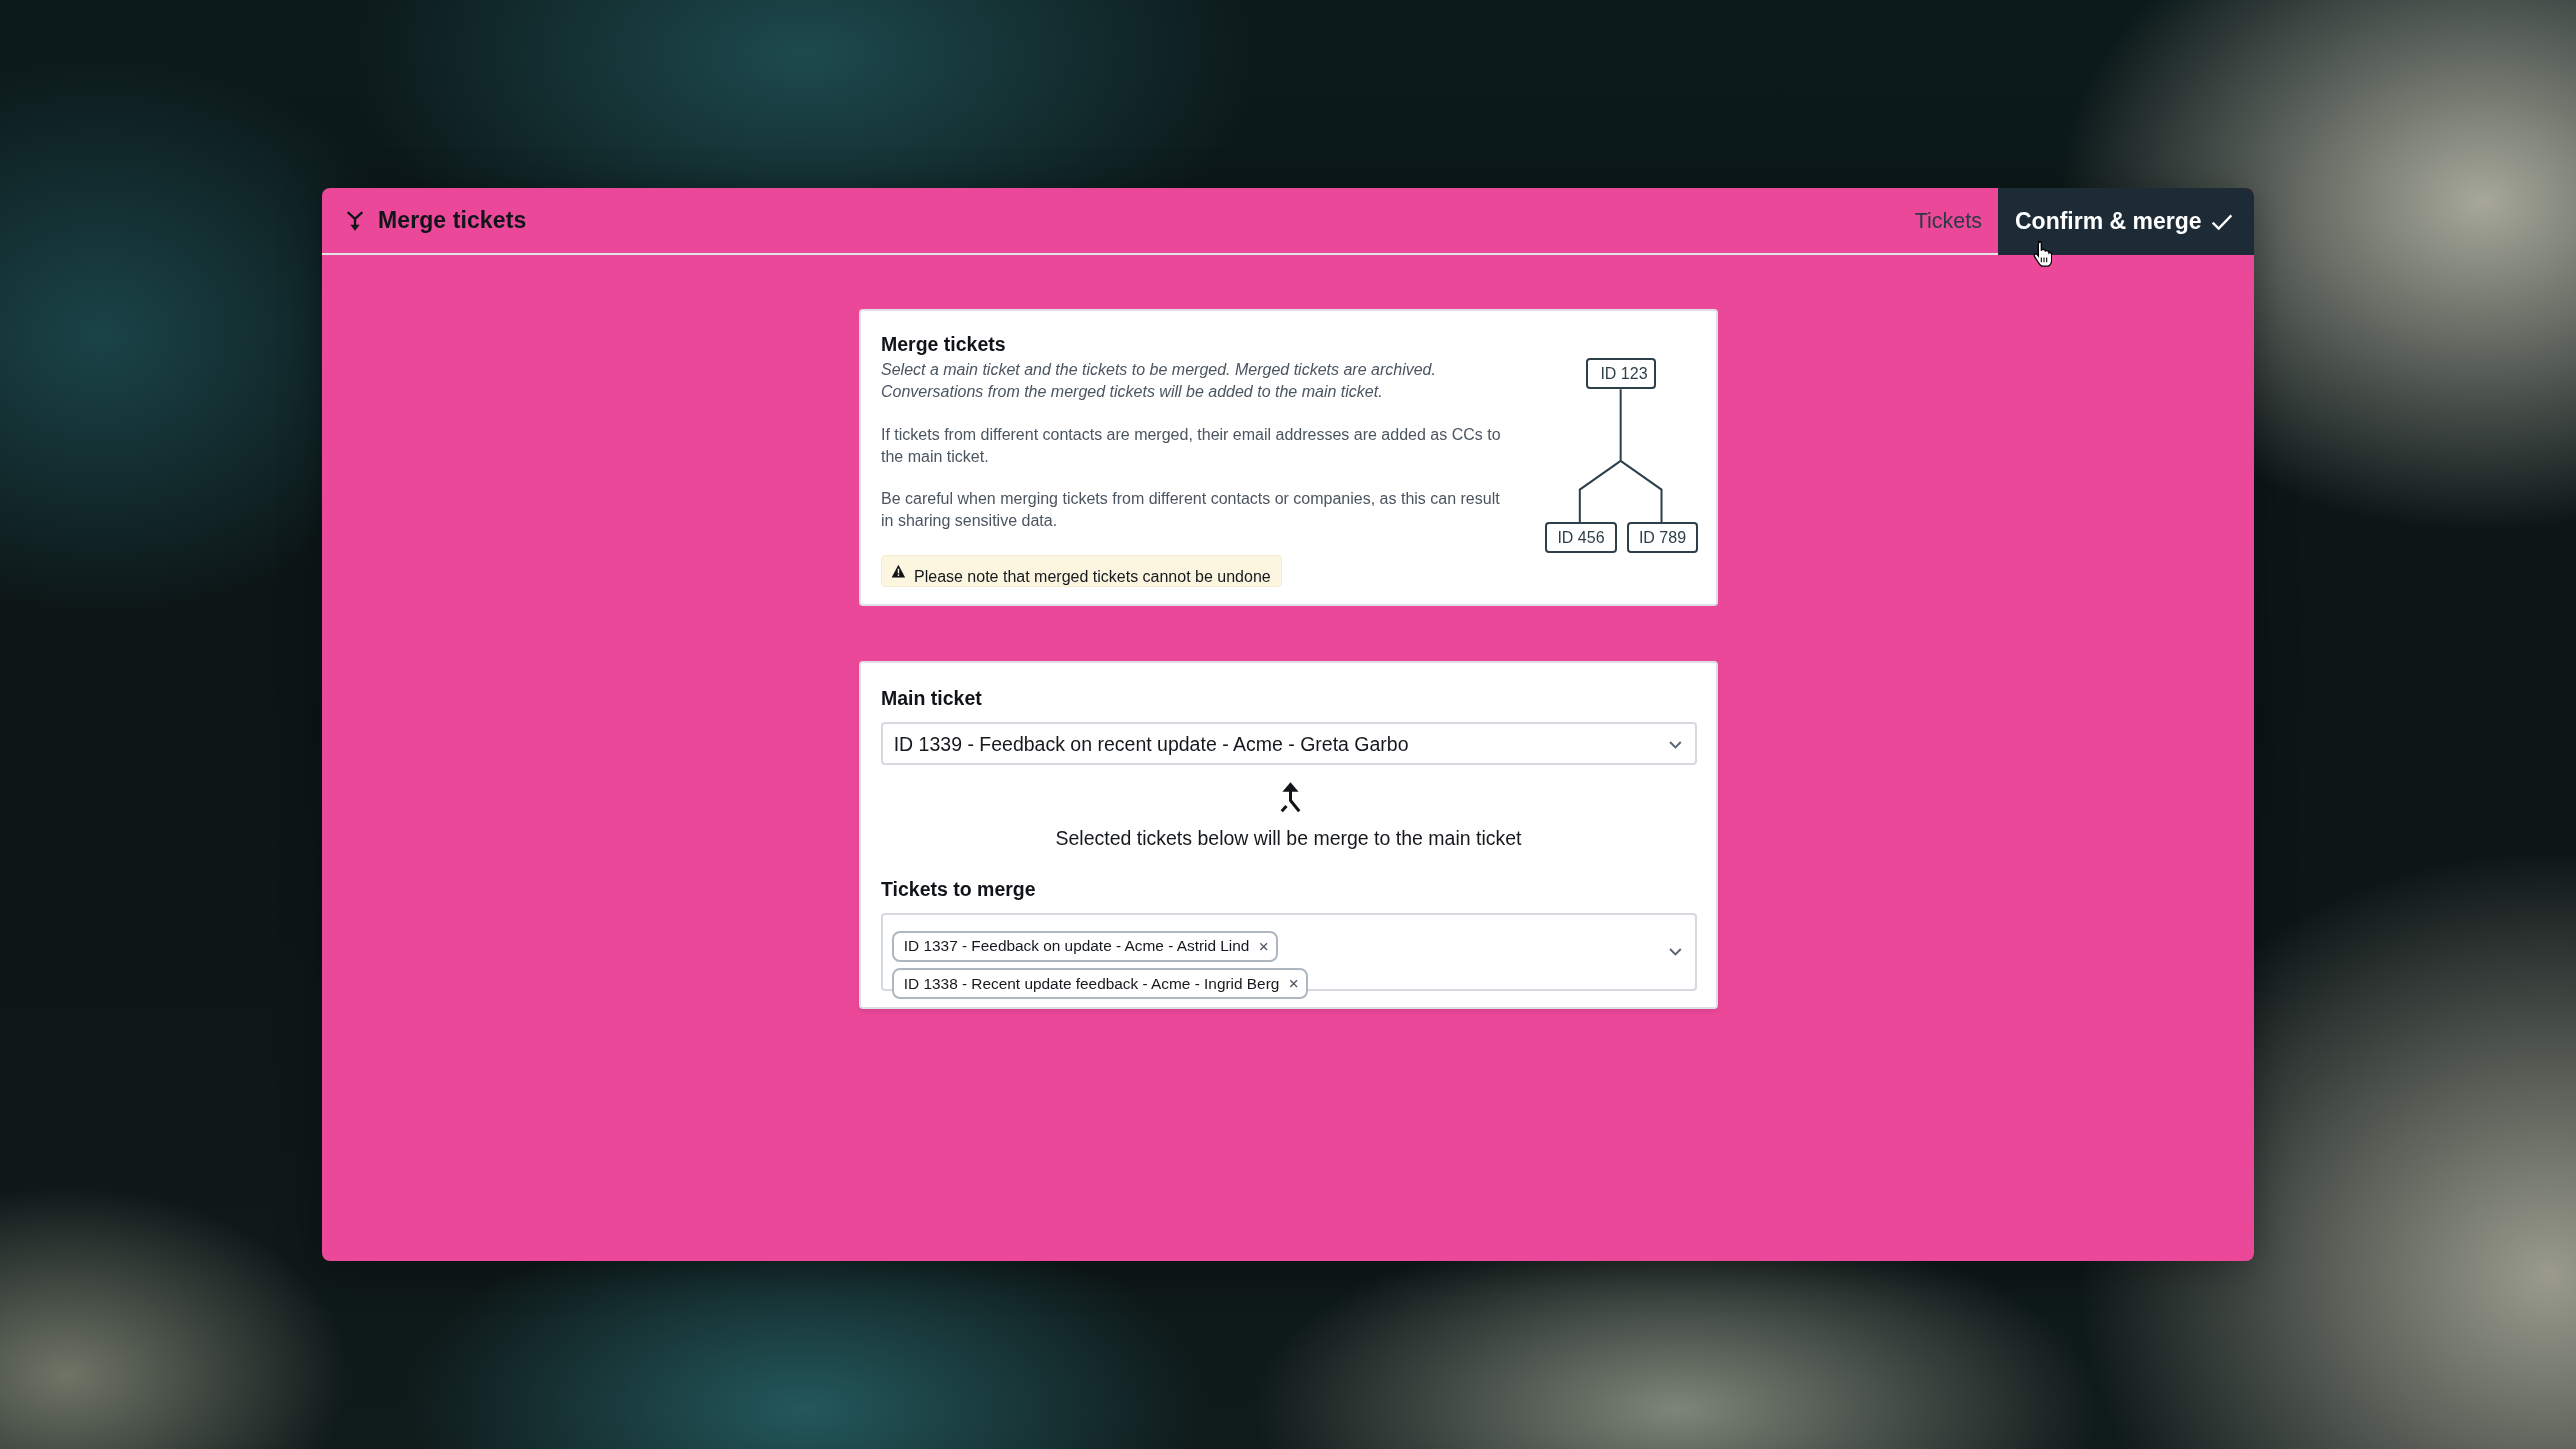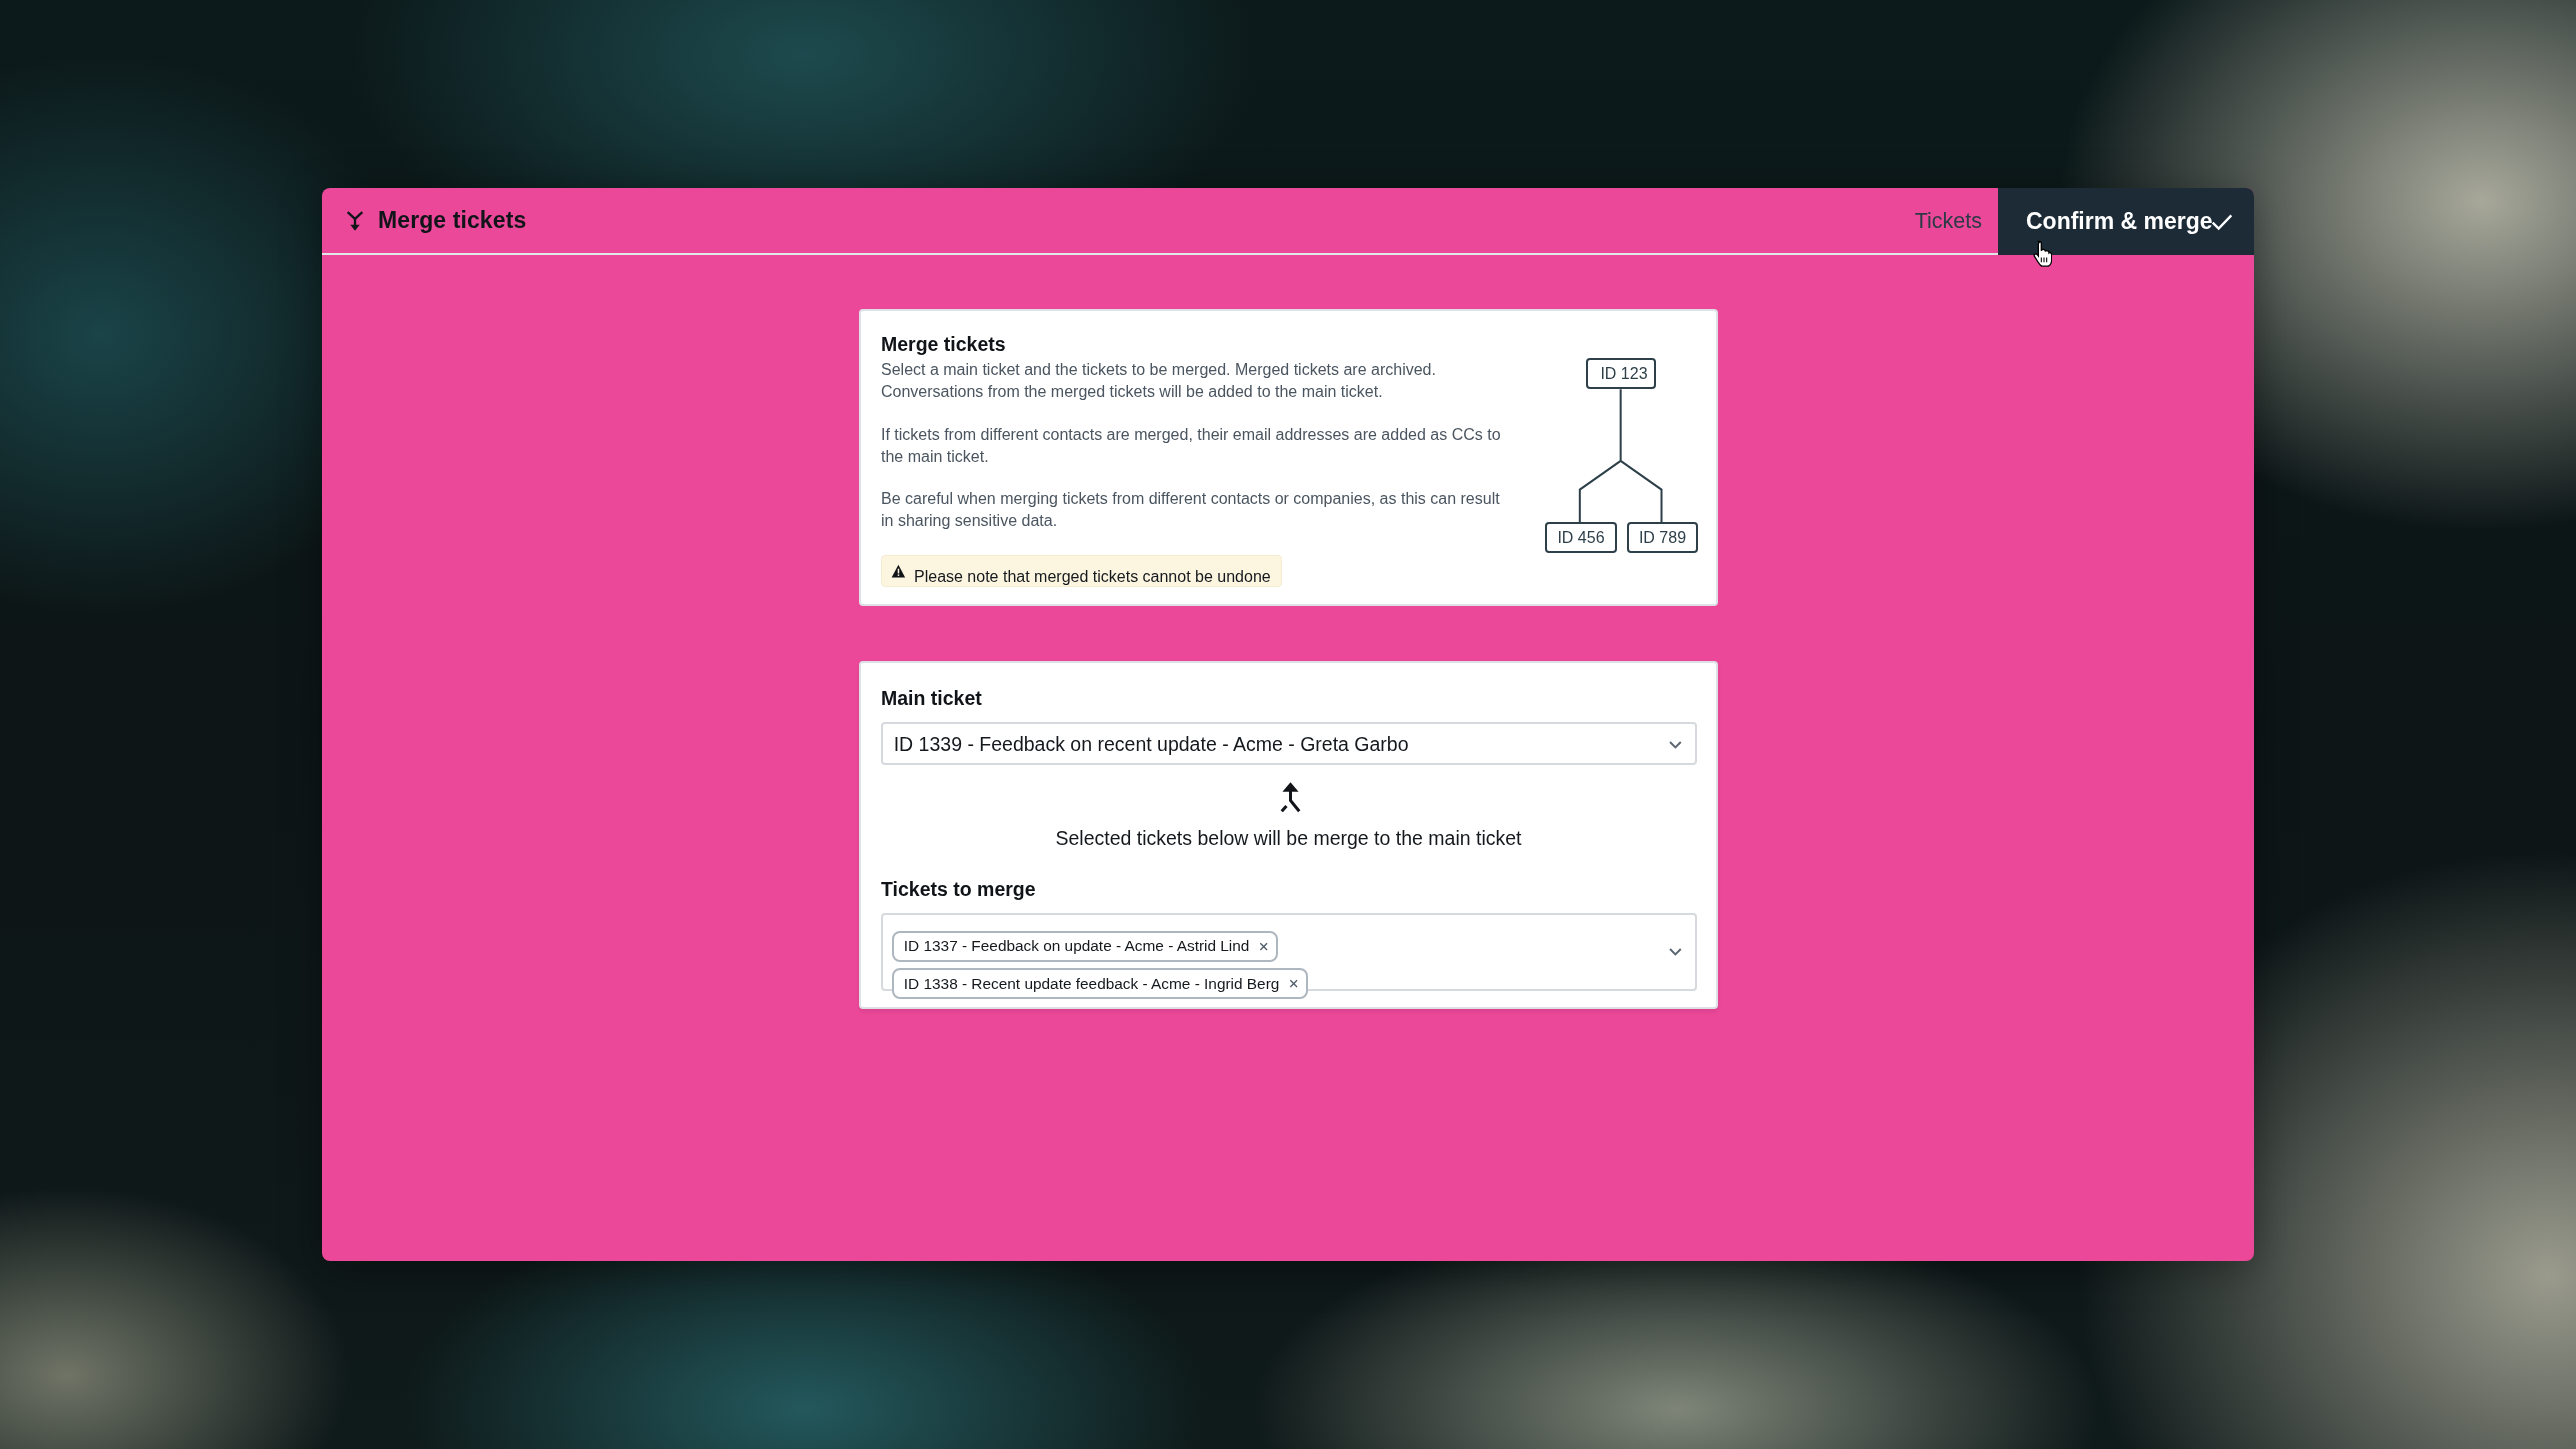--- a/index.html
+++ b/index.html
@@ -32,41 +32,41 @@
     font-size: 23px; font-weight: bold; color: #111418; letter-spacing: 0.1px;
   }
   .cancel-btn {
     position: absolute; right: 272px; top: 17.4px; height: 32px;
     font-size: 21.5px; color: #2b3a45; background: none; border: none; cursor: pointer;
     font-family: "Liberation Sans", sans-serif;
   }
   .confirm-btn {
     position: absolute; right: 0; top: 0; width: 256px; height: 67px;
     background: #1c2b36; color: #ffffff; border: none; cursor: pointer;
-    display: flex; align-items: center; padding-left: 28px;
+    display: flex; align-items: center; padding-left: 17px;
     font-family: "Liberation Sans", sans-serif; font-size: 23px; font-weight: bold;
   }
   .confirm-btn .check { position: absolute; right: 20px; top: 21.5px; width: 24px; height: 24px; }
   .cursor { position: absolute; left: 1710px; top: 52px; width: 20px; height: 27px; z-index: 5; }
 
   .card {
     position: absolute; left: 537px; width: 859px;
     background: #ffffff; border: 2px solid #dde1e5; border-radius: 4px;
   }
   .info-card { top: 121px; height: 297px; }
   .form-card { top: 473px; height: 348px; box-shadow: 0 2.7px 4px rgba(0,0,0,0.08); }
 
   .info-title {
     position: absolute; left: 20px; top: 21.5px; font-size: 19.5px; font-weight: bold; color: #101418;
   }
   .info-text {
     position: absolute; left: 20px; width: 631px;
     font-size: 16px; line-height: 21.5px; color: #4a5560;
   }
-  .p1 { top: 48px; } .p2 { top: 113px; } .p3 { top: 177px; }
+  .p1 { top: 48px; font-style: italic; } .p2 { top: 113px; } .p3 { top: 177px; }
   .warning {
     position: absolute; left: 20px; top: 244px; height: 32px; padding: 0 10.7px 0 32px;
     background: #fcf6e1; border: 1.3px solid #f5ecd0; border-radius: 4px;
     display: flex; align-items: flex-end; font-size: 16px; color: #15191d;
   }
   .warning .warn-icon { position: absolute; left: 9.4px; top: 8px; width: 14.8px; height: 14.8px; }
 
   .tree { position: absolute; left: 684px; top: 47px; width: 154px; height: 215px; }
   .id-box {
     position: absolute; height: 31px; border: 2px solid #2d3f49; border-radius: 4px;

